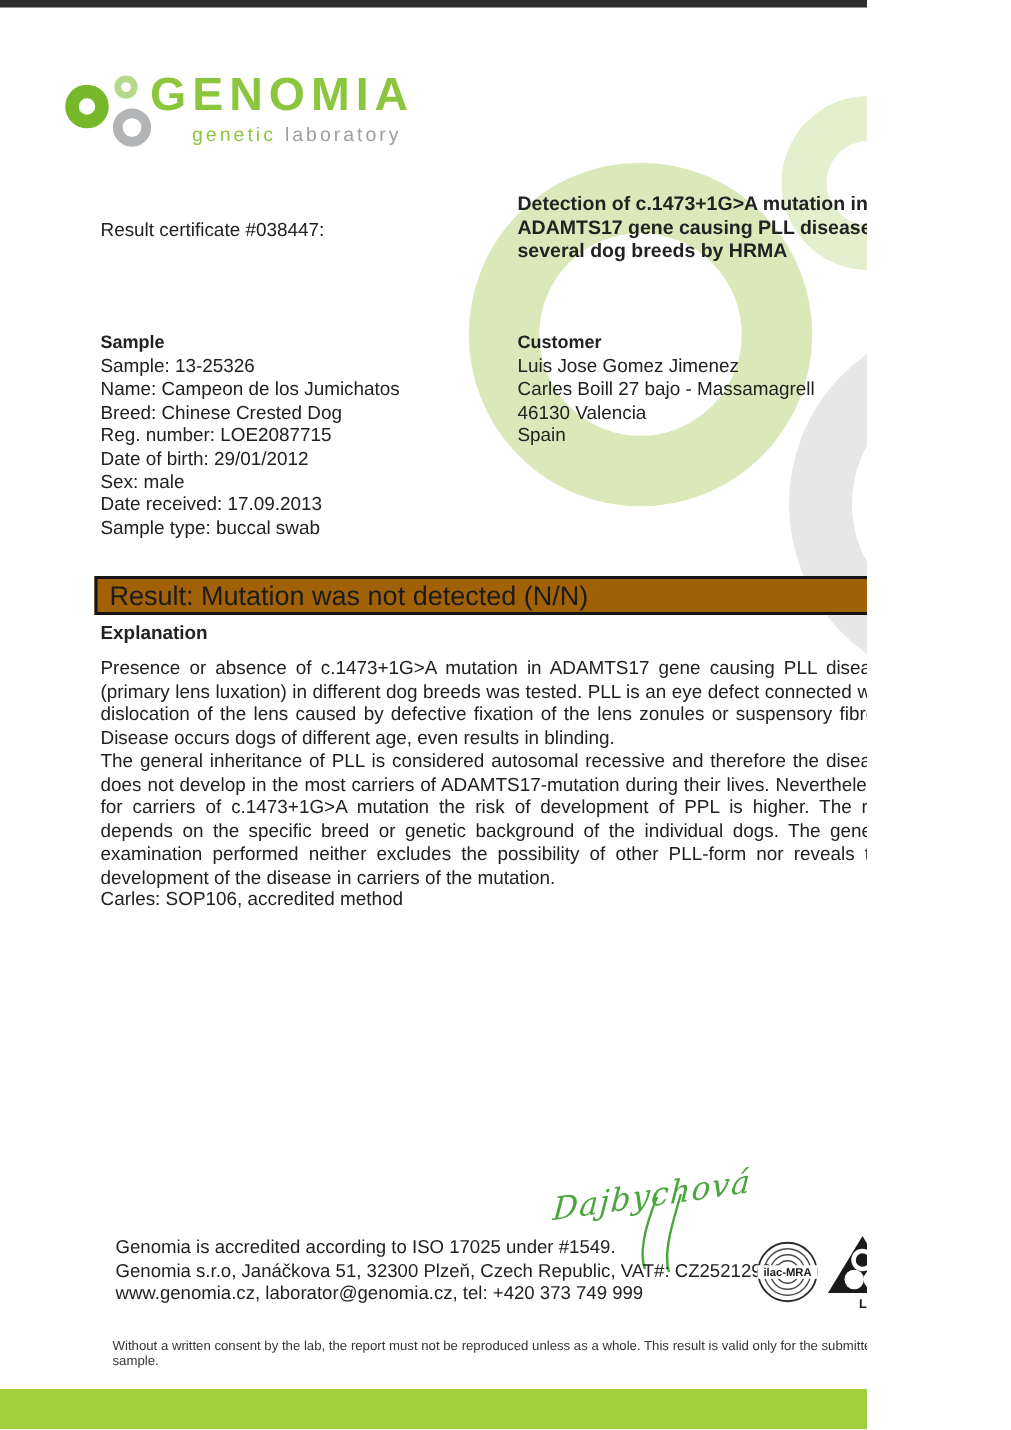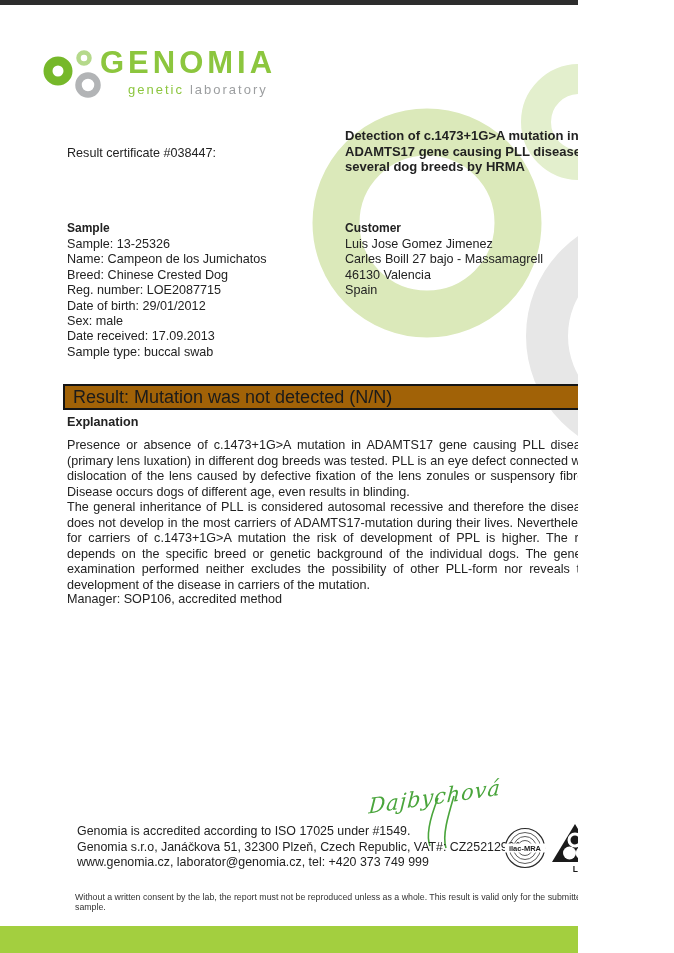--- a/index.html
+++ b/index.html
@@ -95,21 +95,21 @@
     <div>Carles Boill 27 bajo - Massamagrell</div>
     <div>46130 Valencia</div>
     <div>Spain</div>
   </div>
 
   <div class="abs result-box">Result: Mutation was not detected (N/N)</div>
 
   <div class="abs expl-head">Explanation</div>
   <div class="abs para para1">Presence or absence of c.1473+1G&gt;A mutation in ADAMTS17 gene causing PLL disease (primary lens luxation) in different dog breeds was tested. PLL is an eye defect connected with dislocation of the lens caused by defective fixation of the lens zonules or suspensory fibres. Disease occurs dogs of different age, even results in blinding.</div>
   <div class="abs para para2">The general inheritance of PLL is considered autosomal recessive and therefore the disease does not develop in the most carriers of ADAMTS17-mutation during their lives. Nevertheless, for carriers of c.1473+1G&gt;A mutation the risk of development of PPL is higher. The risk depends on the specific breed or genetic background of the individual dogs. The genetic examination performed neither excludes the possibility of other PLL-form nor reveals the development of the disease in carriers of the mutation.</div>
-  <div class="abs method-line">Manager: SOP106, accredited method</div>
+  <div class="abs method-line">Carles: SOP106, accredited method</div>
 
   <div class="abs signature">Dajbychová</div>
   <svg class="abs sig-strokes" width="60" height="58" viewBox="0 0 60 58">
     <path d="M18,6 C10,26 6,44 10,54" fill="none" stroke="#4aa53c" stroke-width="1.6"></path>
     <path d="M34,4 C28,24 22,44 26,56" fill="none" stroke="#4aa53c" stroke-width="1.6"></path>
   </svg>
 
   <div class="abs footer-lines">
     <div>Genomia is accredited according to ISO 17025 under #1549.</div>
     <div>Genomia s.r.o, Janáčkova 51, 32300 Plzeň, Czech Republic, VAT#: CZ25212991</div>

